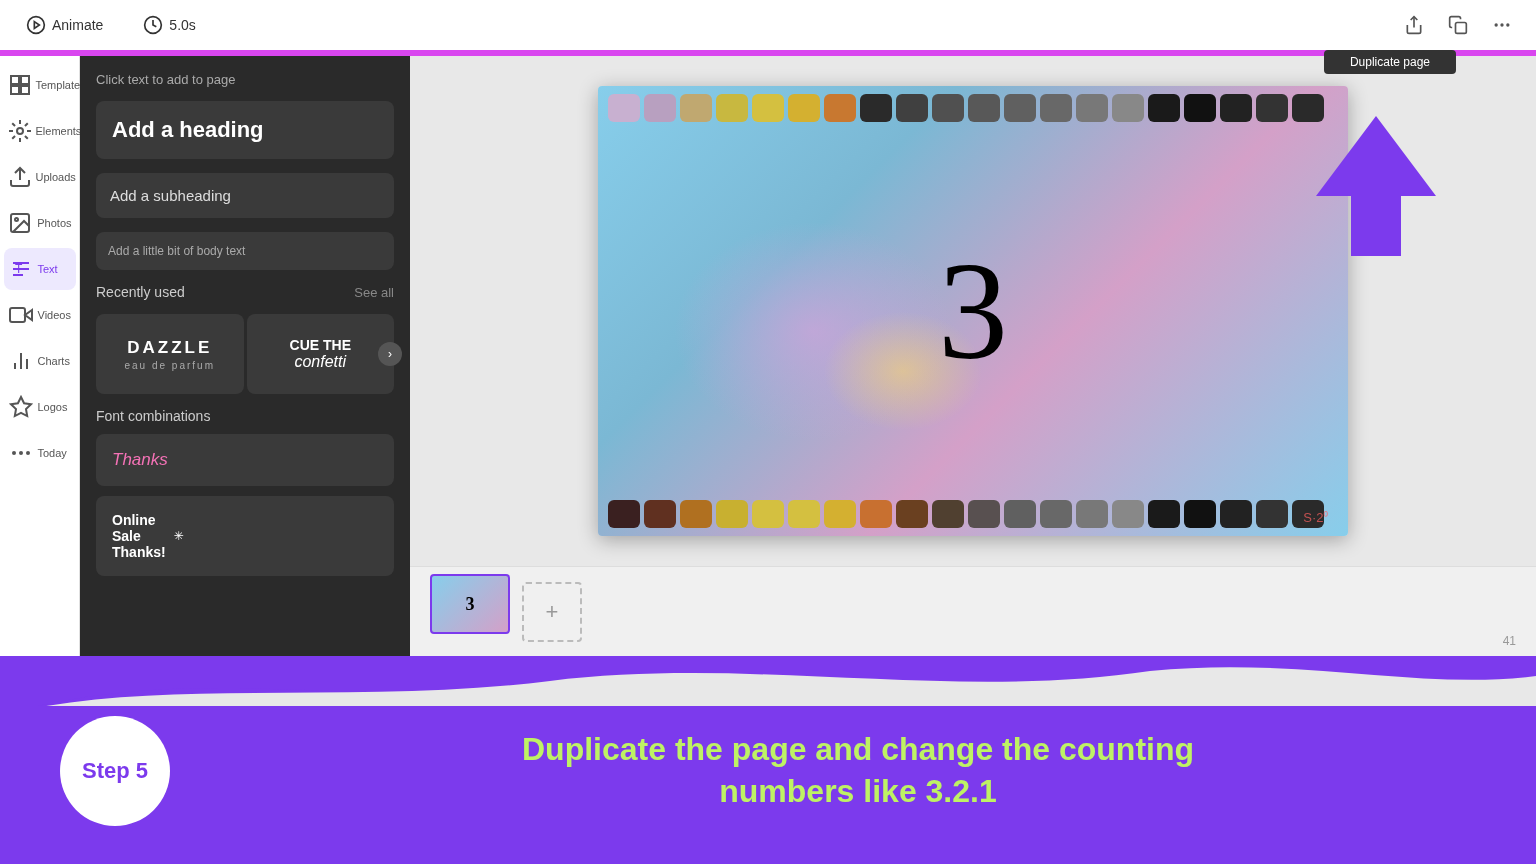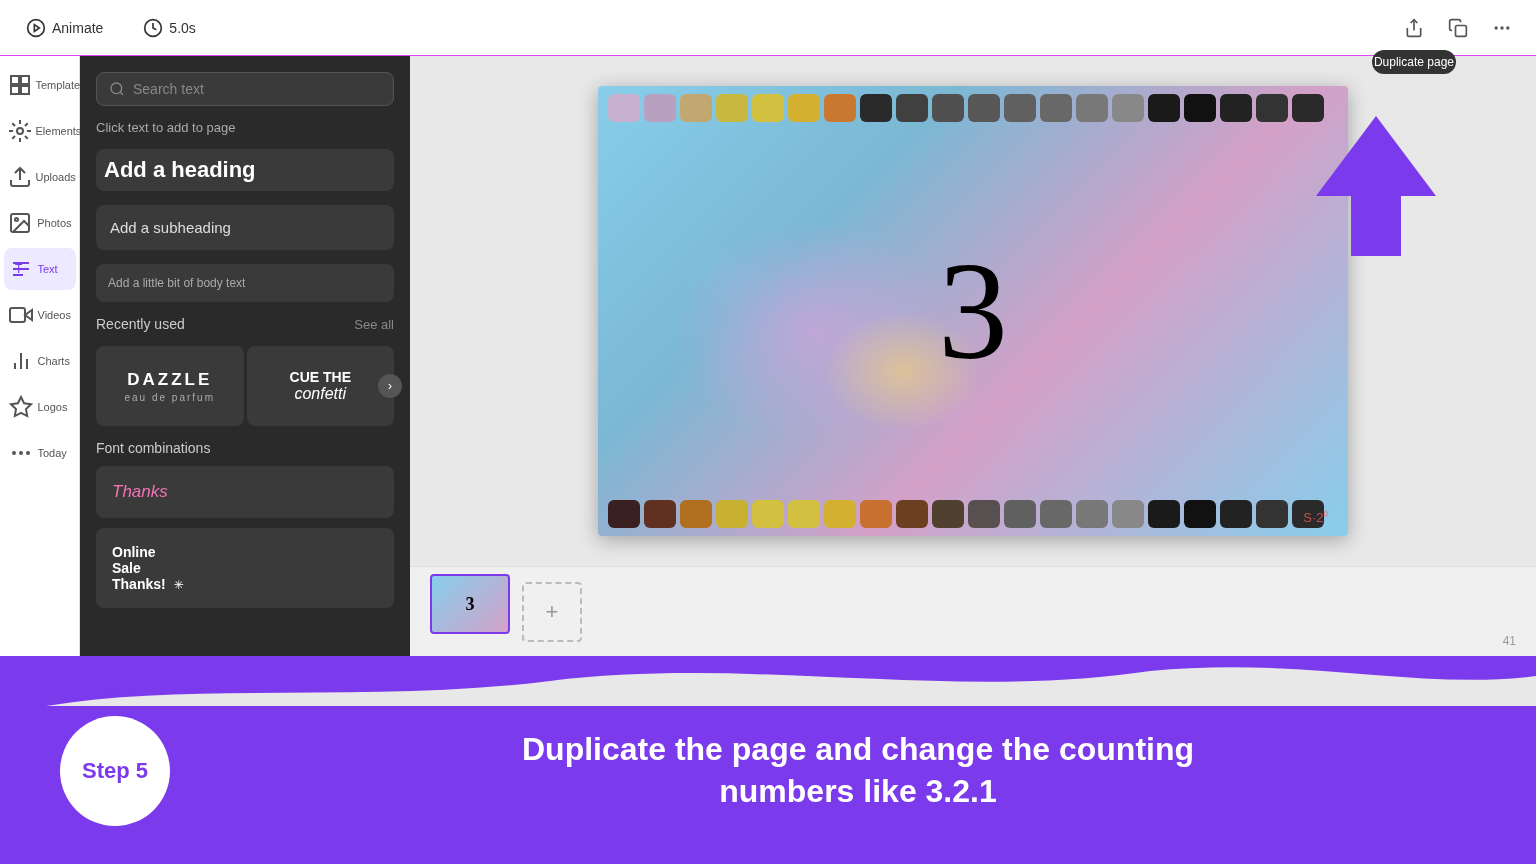--- a/index.html
+++ b/index.html
@@ -2,21 +2,21 @@
 <html><head>
   <meta charset="utf-8">
   <style>
     * { box-sizing: border-box; margin: 0; padding: 0; }
     body { font-family: -apple-system, BlinkMacSystemFont, 'Segoe UI', sans-serif; background: #f0f0f0; width: 1536px; height: 864px; overflow: hidden; display: flex; flex-direction: column; }
 
     
     .top-toolbar {
       height: 56px;
       background: #fff;
-      border-bottom: 1px solid #d946ef;
+      border-bottom: 6px solid #d946ef;
       display: flex;
       align-items: center;
       padding: 16px 16px;
       gap: 20px;
       position: absolute;
       top: 0; left: 0; right: 0;
       z-index: 100;
     }
     .toolbar-btn {
       display: flex; align-items: center; gap: 6px;
@@ -36,22 +36,22 @@
     }
 
     
     .duplicate-tooltip {
       position: absolute;
       top: 50px;
       right: 80px;
       background: #333;
       color: #fff;
       font-size: 12px;
-      padding: 5px 2px;
-      border-radius: 12px;
+      padding: 5px 26px;
+      border-radius: 4px;
       white-space: nowrap;
       z-index: 200;
     }
 
     
     .main-layout {
       display: flex;
       margin-top: 56px;
       height: calc(864px - 56px);
     }
@@ -106,21 +106,21 @@
     }
     .search-box input::placeholder { color: #888; }
 
     .click-hint {
       font-size: 13px; color: #aaa;
     }
 
     .add-heading-btn {
       background: #3a3a3a; border: none; border-radius: 8px;
       color: #fff; font-size: 22px; font-weight: 700;
-      padding: 8px; text-align: left; cursor: pointer; width: 100%;
+      padding: 16px; text-align: left; cursor: pointer; width: 100%;
     }
 
     .add-subheading-btn {
       background: #3a3a3a; border: none; border-radius: 8px;
       color: #ddd; font-size: 15px;
       padding: 14px; text-align: left; cursor: pointer; width: 100%;
     }
 
     .add-body-btn {
       background: #3a3a3a; border: none; border-radius: 8px;
@@ -289,21 +289,21 @@
       width: 110px; height: 110px;
       background: #fff;
       border-radius: 50%;
       display: flex; align-items: center; justify-content: center;
       font-size: 22px; font-weight: 700; color: #7c3aed;
       text-align: center;
       z-index: 10;
     }
     .bottom-text {
       text-align: center;
-      color: #ffffff;
+      color: #bef264;
       font-size: 32px;
       font-weight: 600;
       line-height: 1.3;
       z-index: 10;
       padding-left: 180px;
     }
 
     
     .text-panel::-webkit-scrollbar { width: 4px; }
     .text-panel::-webkit-scrollbar-track { background: #2a2a2a; }
@@ -447,27 +447,20 @@
             <circle cx="5" cy="12" r="2"></circle>
             <circle cx="12" cy="12" r="2"></circle>
             <circle cx="19" cy="12" r="2"></circle>
           </svg>
       </div>
       <span class="sidebar-icon-label">Today</span>
     </div>
   </div>
 
   <div class="text-panel">
-    <div class="search-box">
-      <svg width="16" height="16" viewBox="0 0 24 24" fill="none" stroke="#888" stroke-width="2">
-          <circle cx="11" cy="11" r="8"></circle>
-          <line x1="21" y1="21" x2="16.65" y2="16.65"></line>
-        </svg>
-      <input type="text" placeholder="Search text" style="">
-    </div>
 
     <div class="click-hint">Click text to add to page</div>
 
     <button class="add-heading-btn">
       <span>Add a heading</span>
     </button>
 
     <button class="add-subheading-btn">
       <span>Add a subheading</span>
     </button>
@@ -496,21 +489,21 @@
     </div>
 
     <div class="font-combinations-section">
       <div class="section-header">
         <span class="section-title">Font combinations</span>
       </div>
       <div class="font-combo-card">
         <div class="fc-thanks">Thanks</div>
       </div>
       <div class="font-combo-card">
-        <div style="display:flex; align-items:flex-end; gap:8px; width:100%;">
+        <div style="display:flex; align-items:center; gap:8px; width:100%;">
           <div>
             <div class="fc-online">Online</div>
             <div class="fc-sale">Sale</div>
             <div class="fc-today">Thanks!</div>
           </div>
           <div class="fc-star">✳</div>
         </div>
       </div>
     </div>
   </div>

